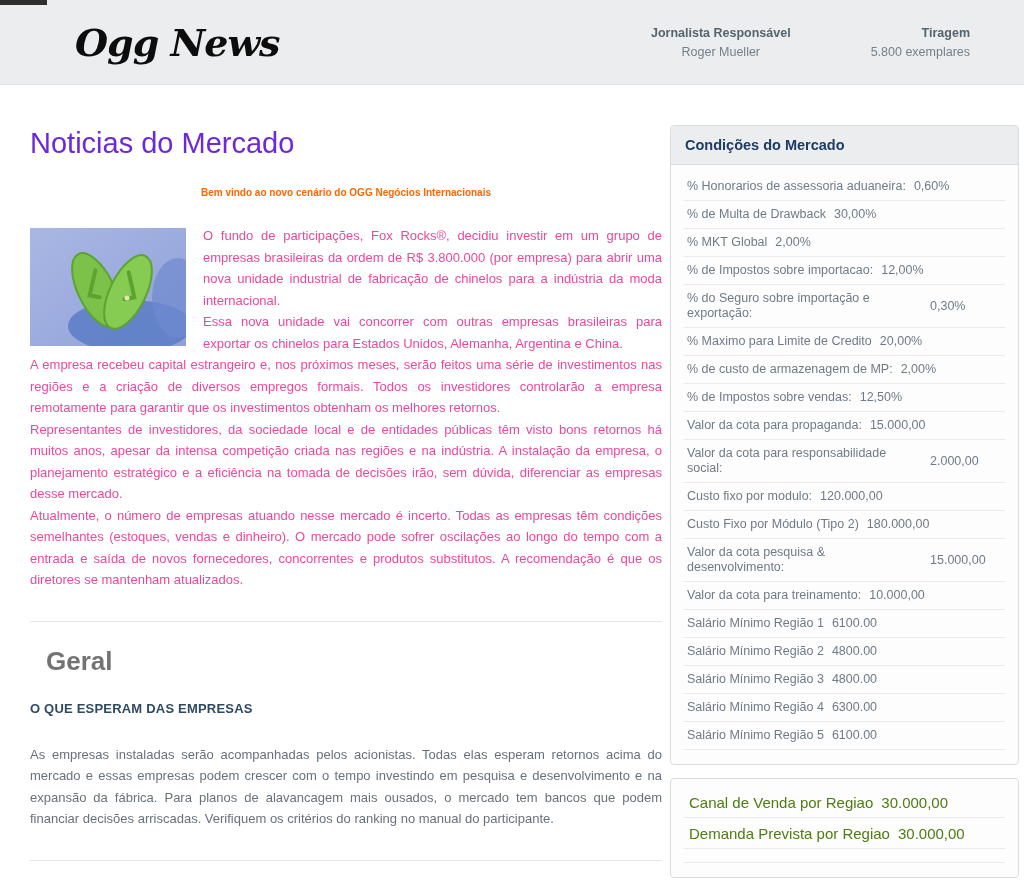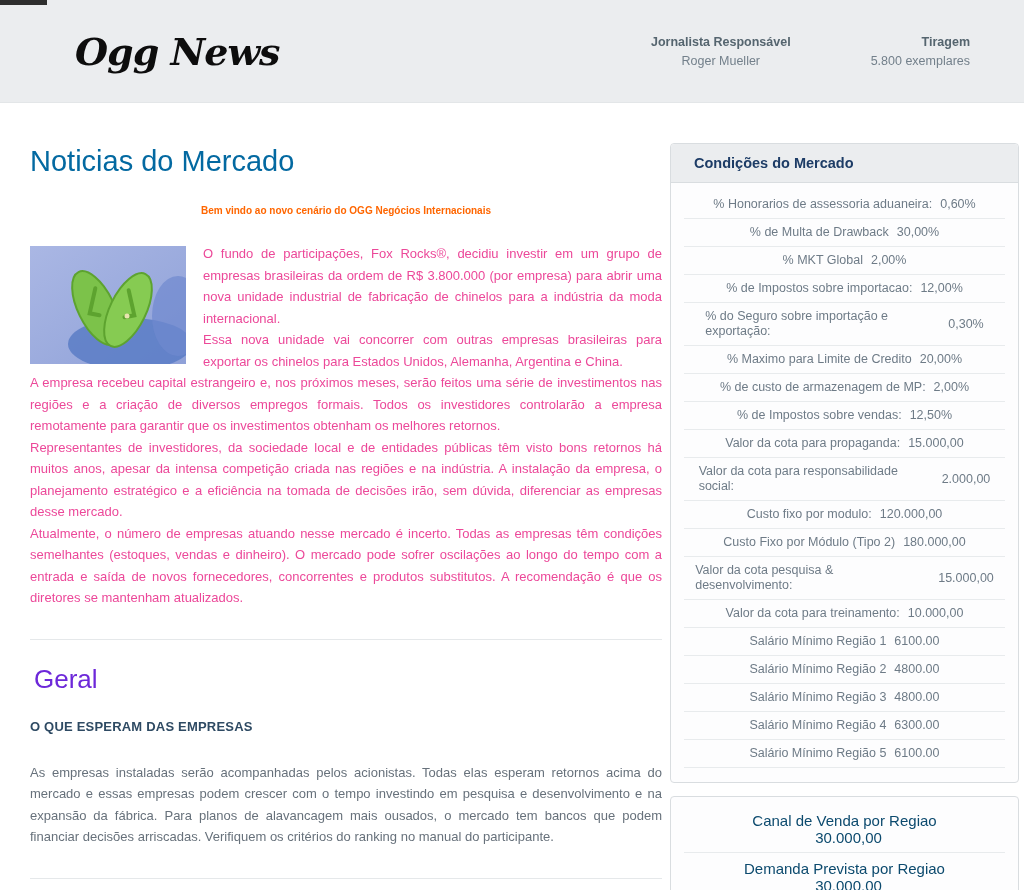--- a/index.html
+++ b/index.html
@@ -8,73 +8,73 @@
     width:1024px; height:890px; overflow:hidden;
     background:#ffffff;
     font-family:"Liberation Sans", sans-serif;
     position:relative;
   }
   
   .top-artifact { position:absolute; top:0; left:0; width:47px; height:5px; background:#2e2e2e; z-index:5; }
 
   
   .header {
-    height:103px; background:#ebedef;
+    height:85px; background:#ebedef;
     display:flex; align-items:center;
     border-bottom:1px solid #e3e6e8;
   }
   .logo {
     margin-left:75px;
     font-family:"DejaVu Serif", serif;
     font-weight:bold; font-style:italic;
     font-size:38px; color:#0d0d0d; letter-spacing:-1px;
   }
   .header-right { margin-left:auto; margin-right:54px; display:flex; gap:80px; }
   .hblock { text-align:right; font-size:12.5px; }
   .hblock .l1 { color:#55656f; font-weight:bold; }
   .hblock .l2 { color:#73808b; margin-top:5px; font-weight:normal;text-align:center; }
 
   
   .page { display:flex; padding-left:30px; }
   .main { width:632px; }
   .sidebar { width:351px; margin-left:8px; padding-top:40px; }
 
-  h1.page-title { font-size:29px; font-weight:500; color:#0369a1; margin:42px 0 0 0; }
+  h1.page-title { font-size:29px; font-weight:500; color:#6d28d9; margin:42px 0 0 0; }
   .welcome { margin-top:27px; text-align:center; font-size:10px; font-weight:bold; color:#ff6600; }
 
   .article { margin-top:27px; font-size:13px; line-height:21.5px; color:#ec4899; text-align:justify; }
   .article p { margin:0; }
   .photo { float:left; width:156px; height:118px; margin:3px 17px 6px 0; }
 
   .divider { border:0; border-top:1px solid #e5e8ea; margin:30px 0 0 0; }
 
-  h2.section-title { font-size:26px; font-weight:400; color:#6d28d9; margin:24px 0 0 4px; }
+  h2.section-title { font-size:26px; font-weight:700; color:#737373; margin:24px 0 0 16px; }
   h2.big { font-size:28px; }
   .subhead { font-size:13px; font-weight:bold; color:#2e4a63; margin-top:24px; letter-spacing:0.2px; }
   .section-p { margin-top:28px; font-size:13px; line-height:21.5px; color:#67717b; text-align:justify; }
 
   
   .card {
     border:1px solid #d9dde0; border-radius:4px;
     background:#fdfdfe; margin-bottom:13px; width:349px;
   }
   .card-header {
     background:#ebedef; border-bottom:1px solid #d9dde0;
     border-radius:4px 4px 0 0;
-    padding:11px 23px; font-size:14.5px; font-weight:bold; color:#1d3c66;
+    padding:11px 14px; font-size:14.5px; font-weight:bold; color:#1d3c66;
   }
   .card-body { padding:8px 13px 14px 13px; }
   .srow {
-    display:flex; justify-content:center; align-items:center;
+    display:flex; justify-content:flex-start; align-items:center;
     border-bottom:1px solid #e8ebed;
     padding:6px 3px; font-size:12.5px; color:#6e7b87; line-height:15px;
   }
   .srow .lbl { max-width:235px; }
   .srow .val { text-align:right; white-space:nowrap; padding-left:8px; }
-  .card2 .srow { font-size:15px; padding:6.5px 5px; line-height:17px; color:#0c4a6e;flex-direction:column; }
+  .card2 .srow { font-size:15px; padding:6.5px 5px; line-height:17px; color:#4d7c0f; }
 </style>
 </head>
 <body>
 
 <div class="top-artifact"></div>
 
 <div class="header">
   <div class="logo">Ogg News</div>
   <div class="header-right">
     <div class="hblock">

